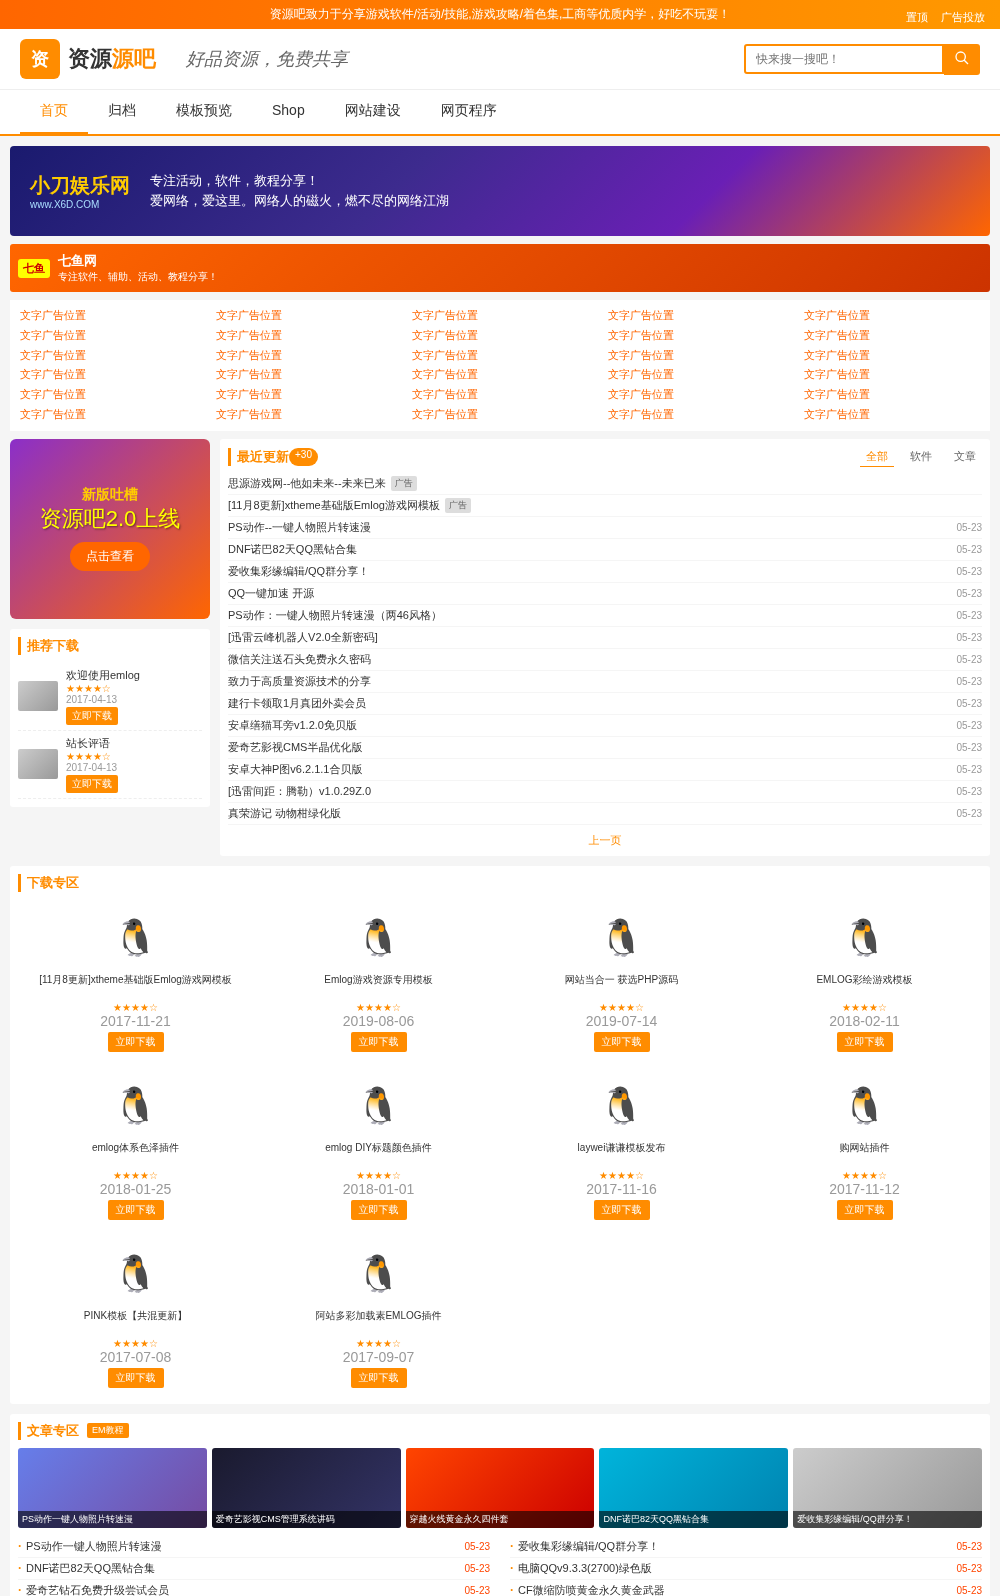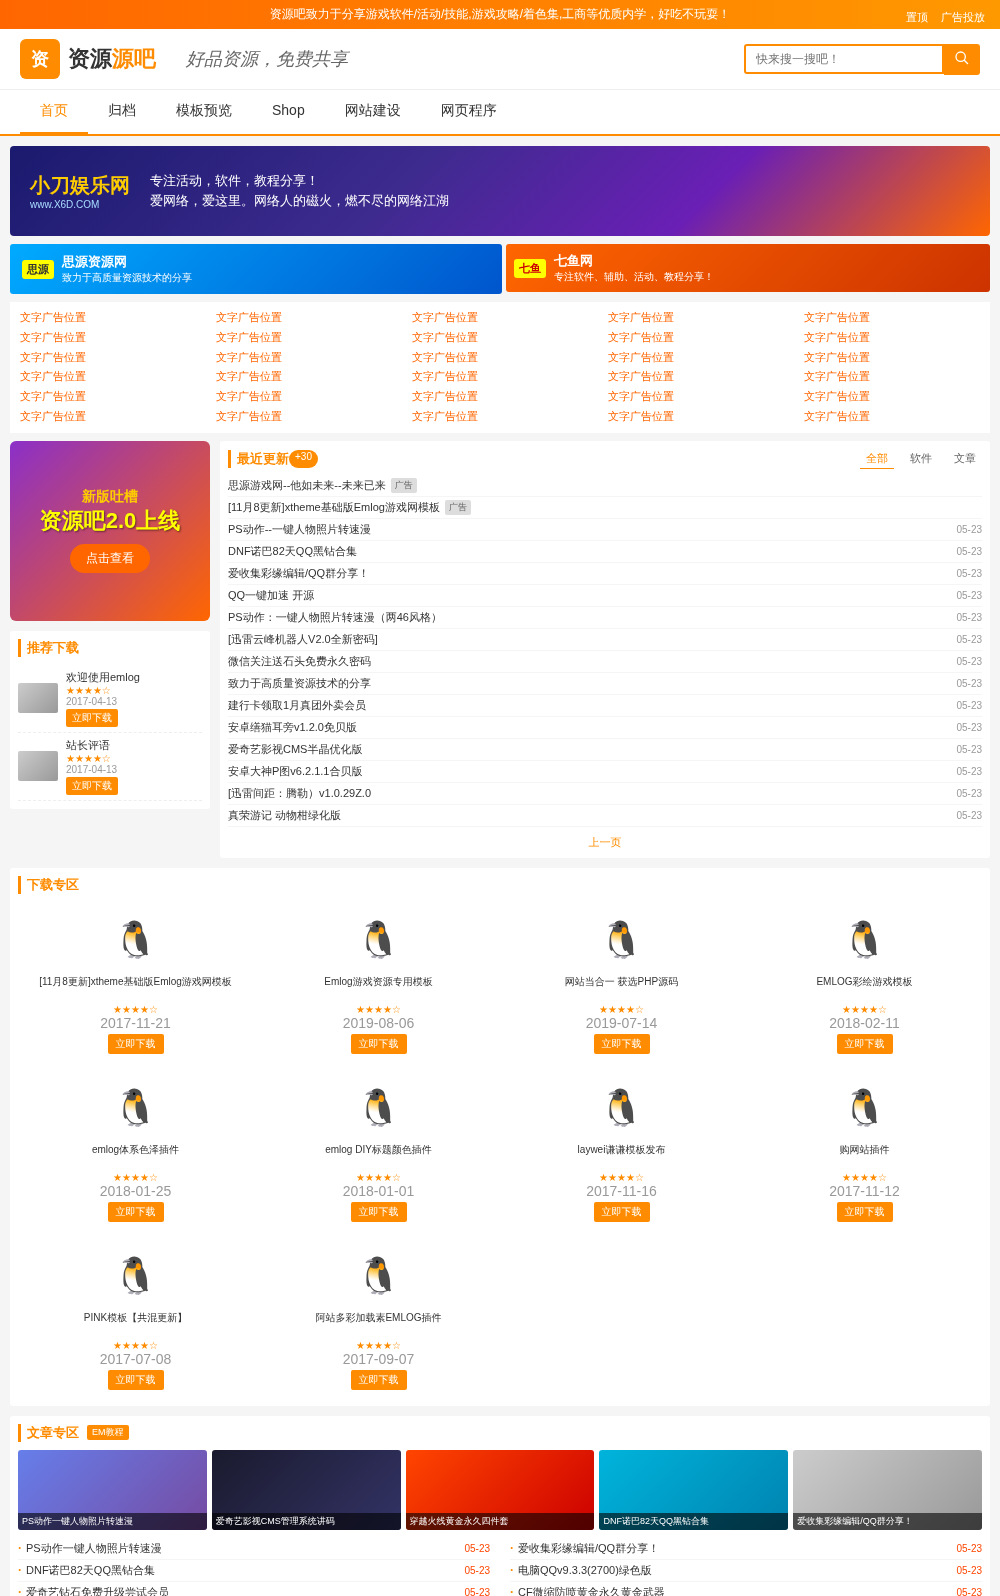--- a/index.html
+++ b/index.html
@@ -50,21 +50,21 @@
     .ad-links-col { flex: 1; }
     .ad-links-col a { display: block; color: #ff6600; text-decoration: none; font-size: 11px; line-height: 1.8; }
 
     
     .content-layout { display: flex; gap: 10px; }
     .sidebar { width: 200px; flex-shrink: 0; }
     .main-content { flex: 1; min-width: 0; }
 
     
     .sidebar-promo { background: linear-gradient(135deg, #8b2fc9, #ff6600); border-radius: 6px; padding: 15px; color: #fff; text-align: center; margin-bottom: 10px; height: 180px; display: flex; flex-direction: column; align-items: center; justify-content: center; }
-    .sidebar-promo .new-version { font-size: 22px; font-weight: bold; color: #ffff00; text-shadow: 1px 1px 2px rgba(0,0,0,0.5); text-align: right; }
+    .sidebar-promo .new-version { font-size: 22px; font-weight: normal; color: #ffff00; text-shadow: 1px 1px 2px rgba(0,0,0,0.5); text-align: right; }
     .sidebar-promo .btn { background: #ff6600; border: none; color: #fff; padding: 6px 16px; border-radius: 15px; cursor: pointer; font-size: 12px; margin-top: 8px; }
 
     
     .recommend-section { background: #fff; padding: 8px; border-radius: 3px; margin-bottom: 10px; }
     .section-title-small { color: #ff8c00; font-weight: bold; font-size: 13px; border-left: 3px solid #ff8c00; padding-left: 6px; margin-bottom: 8px; }
     .recommend-item { display: flex; align-items: center; padding: 5px 0; border-bottom: 1px dashed #eee; }
     .recommend-thumb { width: 40px; height: 30px; background: linear-gradient(135deg, #ccc, #999); margin-right: 8px; flex-shrink: 0; border-radius: 2px; }
     .recommend-info .title { font-size: 11px; color: #333; overflow: hidden; white-space: nowrap; text-overflow: ellipsis; max-width: 120px; }
     .recommend-info .date { font-size: 10px; color: #999; }
     .recommend-info .stars { color: #ff8c00; font-size: 10px; }
@@ -177,27 +177,20 @@
         <div style="font-size:10px;color:#adf;">www.X6D.COM</div>
       </div>
       <div class="hero-desc">
         <p>专注活动，软件，教程分享！</p>
         <p>爱网络，爱这里。网络人的磁火，燃不尽的网络江湖</p>
       </div>
     </div>
   </div>
 
   <div class="ad-banners">
-    <div class="ad-banner-left">
-      <span class="ad-banner-badge">思源</span>
-      <div>
-        <div style="font-weight:bold;font-size:13px;">思源资源网</div>
-        <div style="font-size:10px;">致力于高质量资源技术的分享</div>
-      </div>
-    </div>
     <div class="ad-banner-right">
       <span class="ad-banner-badge" style="background:#ff0;color:#c00;">七鱼</span>
       <div>
         <div style="font-weight:bold;font-size:13px;">七鱼网</div>
         <div style="font-size:10px;">专注软件、辅助、活动、教程分享！</div>
       </div>
     </div>
   </div>
 
   <div class="ad-links-section">

